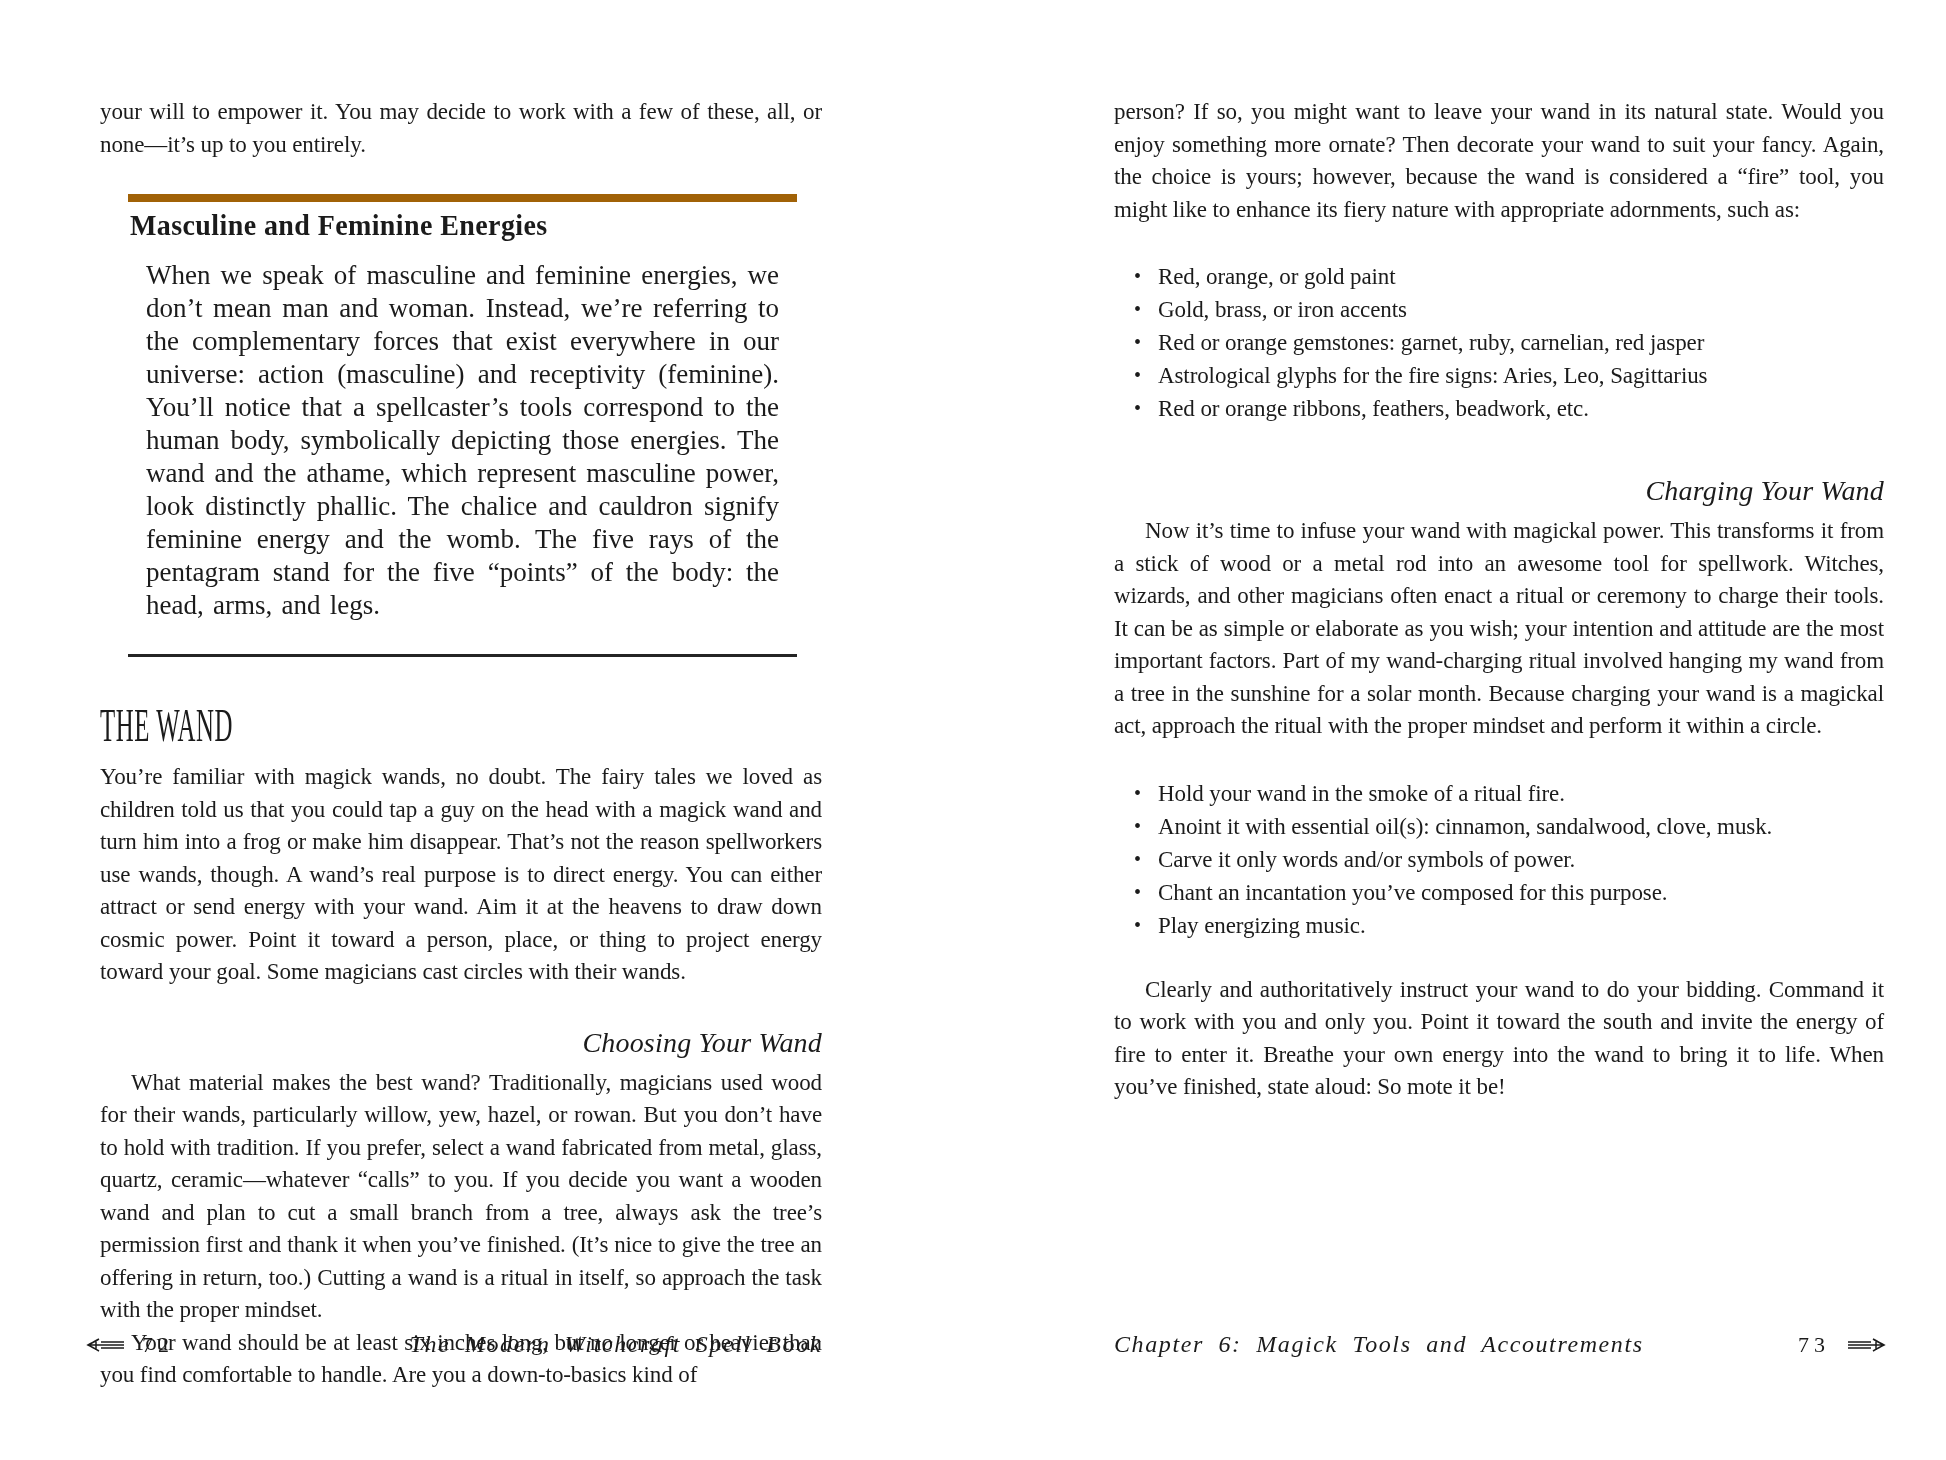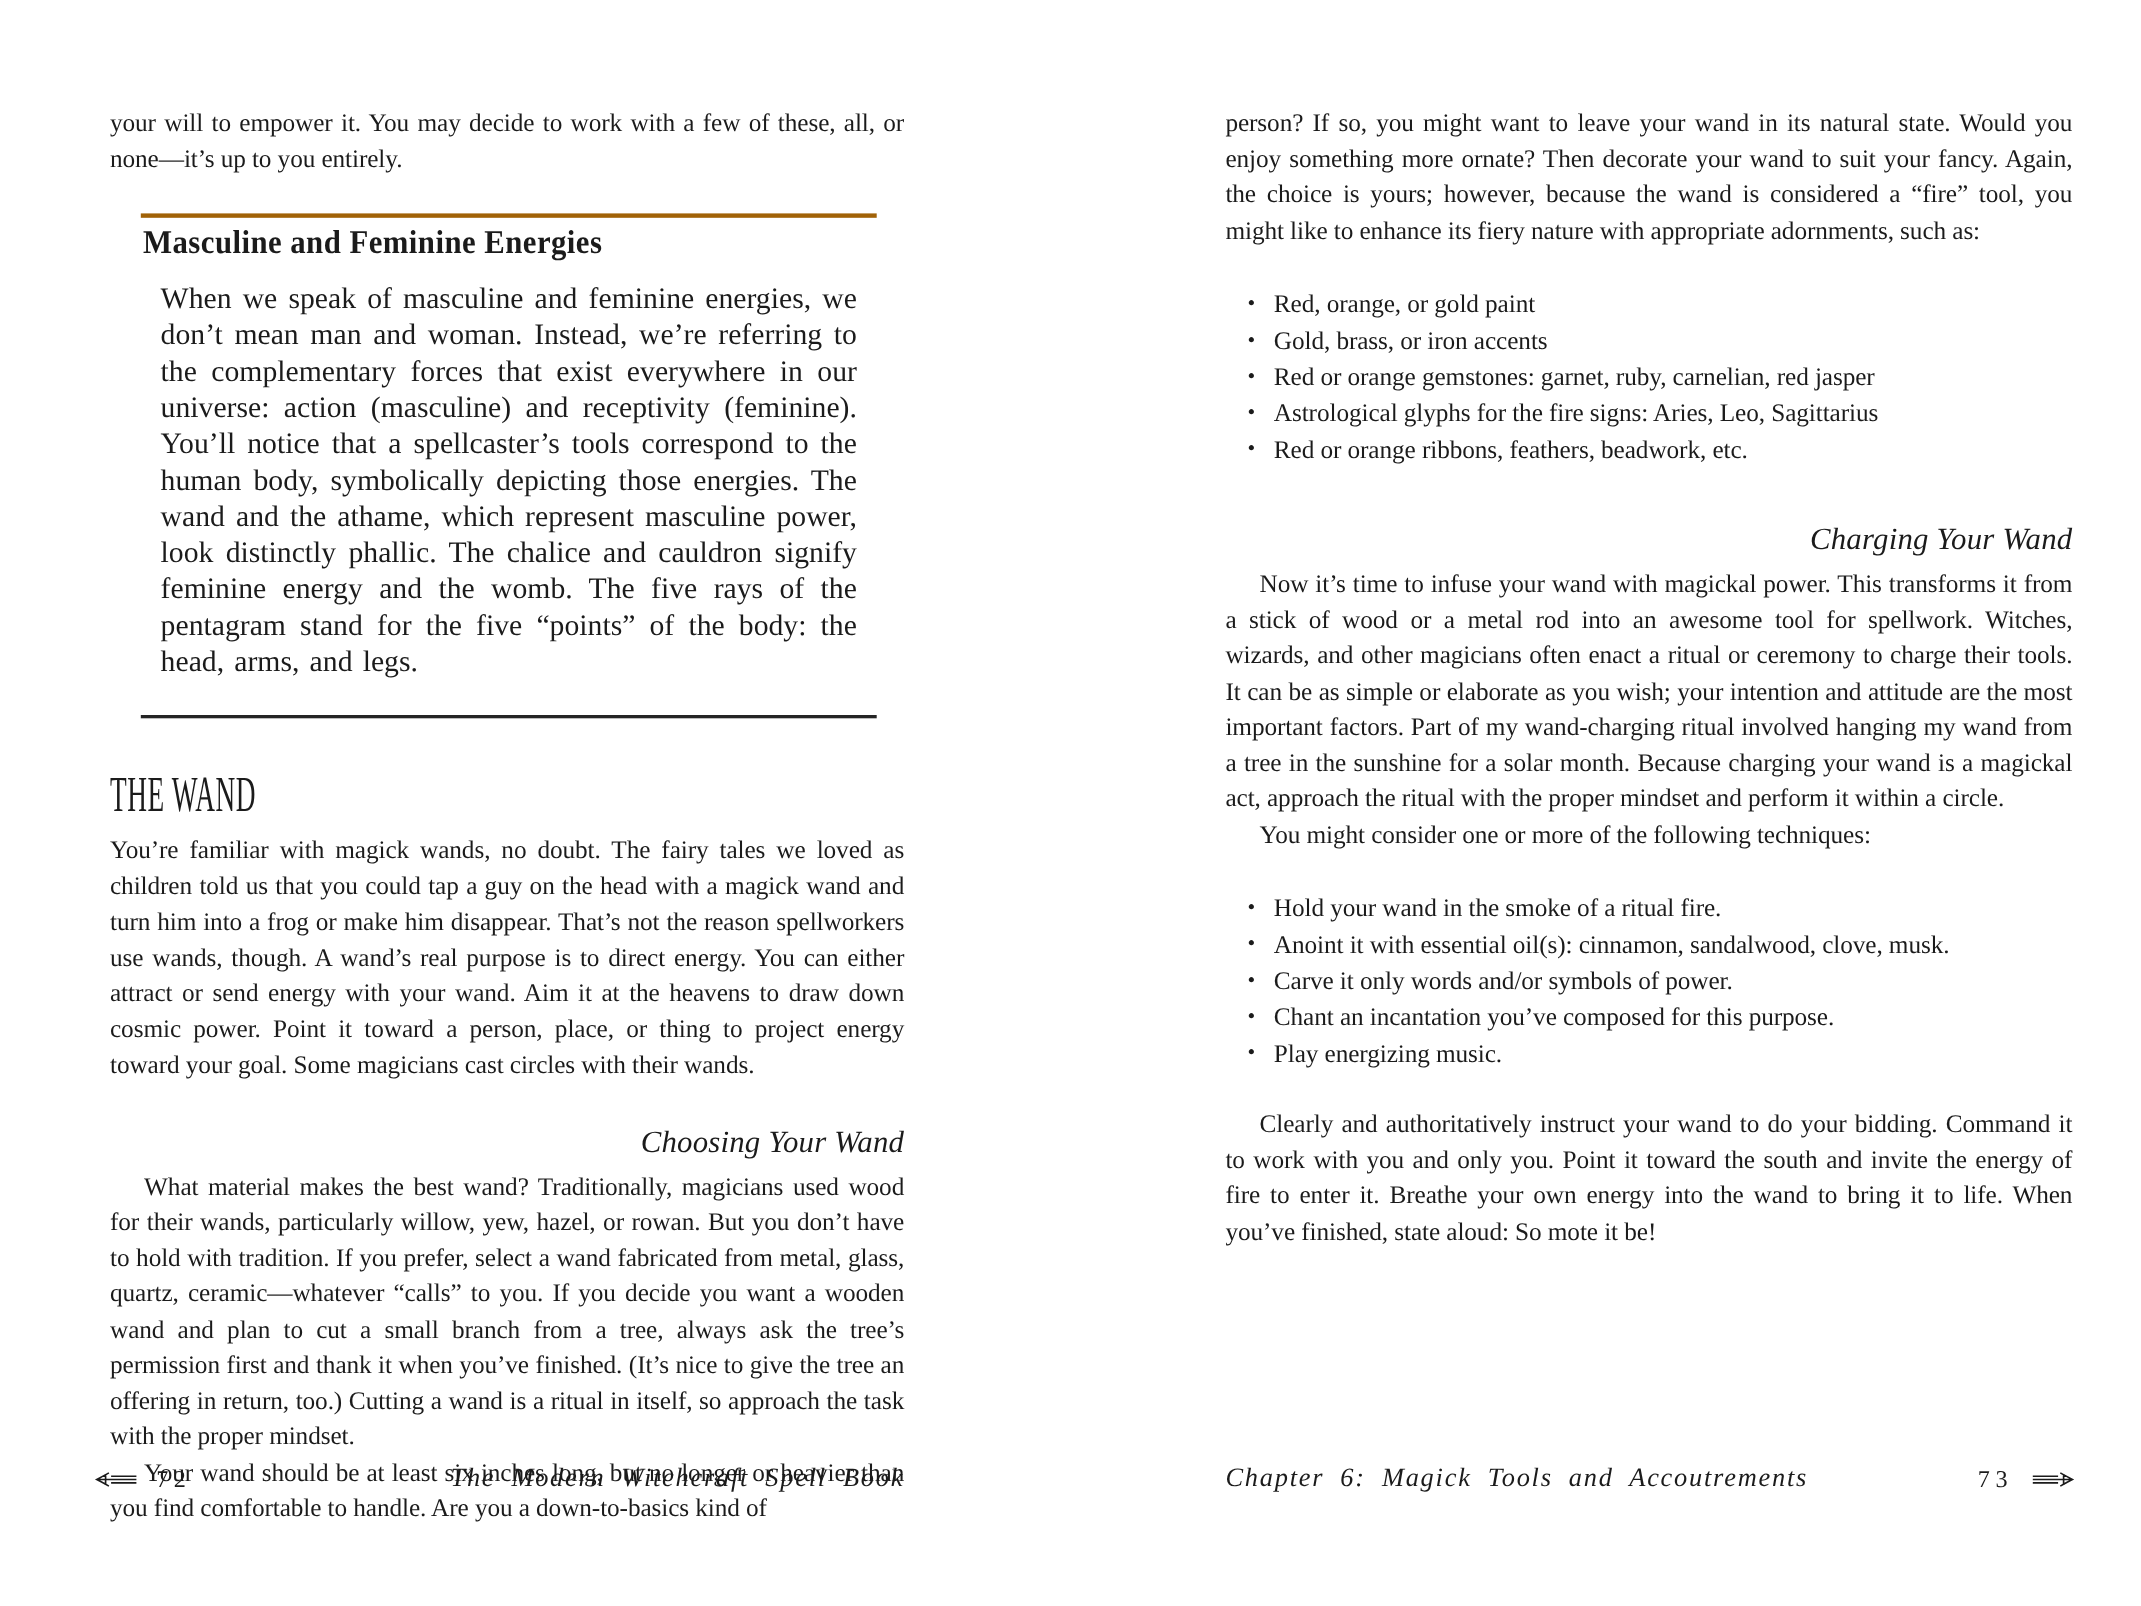--- a/index.html
+++ b/index.html
@@ -29,21 +29,21 @@
     line-height: 32.5px;
     text-align: justify;
     letter-spacing: -0.1px;
   }
   .para.indent { text-indent: 31px; }
 
   
   .sidebar {
     margin: 33px 0 0 28px;
     width: 665px;
-    border-top: 4px solid #a16207;
+    border-top: 8px solid #a16207;
     border-bottom: 3px solid #242424;
     padding: 7px 2px 16px 2px;
   }
   .sidebar-title {
     margin: 2px 0 10px 0;
     font-size: 28px;
     font-weight: bold;
     letter-spacing: 0.4px;
     transform: scaleY(1.08);
     transform-origin: left bottom;
@@ -170,21 +170,20 @@
       <li>
         <span class="bullet">•</span>
         <span>Red or orange ribbons, feathers, beadwork, etc.</span>
       </li>
     </ul>
 
     <h2 class="subsection-heading" style="margin-top:50px">Charging Your Wand</h2>
 
     <p class="para indent">Now it’s time to infuse your wand with magickal power. This transforms it from a stick of wood or a metal rod into an awesome tool for spellwork. Witches, wizards, and other magicians often enact a ritual or ceremony to charge their tools. It can be as simple or elaborate as you wish; your intention and attitude are the most important factors. Part of my wand-charging ritual involved hanging my wand from a tree in the sunshine for a solar month. Because charging your wand is a magickal act, approach the ritual with the proper mindset and perform it within a circle.</p>
 
-    <p class="para indent">You might consider one or more of the following techniques:</p>
 
     <ul class="bullet-list">
       <li>
         <span class="bullet">•</span>
         <span>Hold your wand in the smoke of a ritual fire.</span>
       </li>
       <li>
         <span class="bullet">•</span>
         <span>Anoint it with essential oil(s): cinnamon, sandalwood, clove, musk.</span>
       </li>

